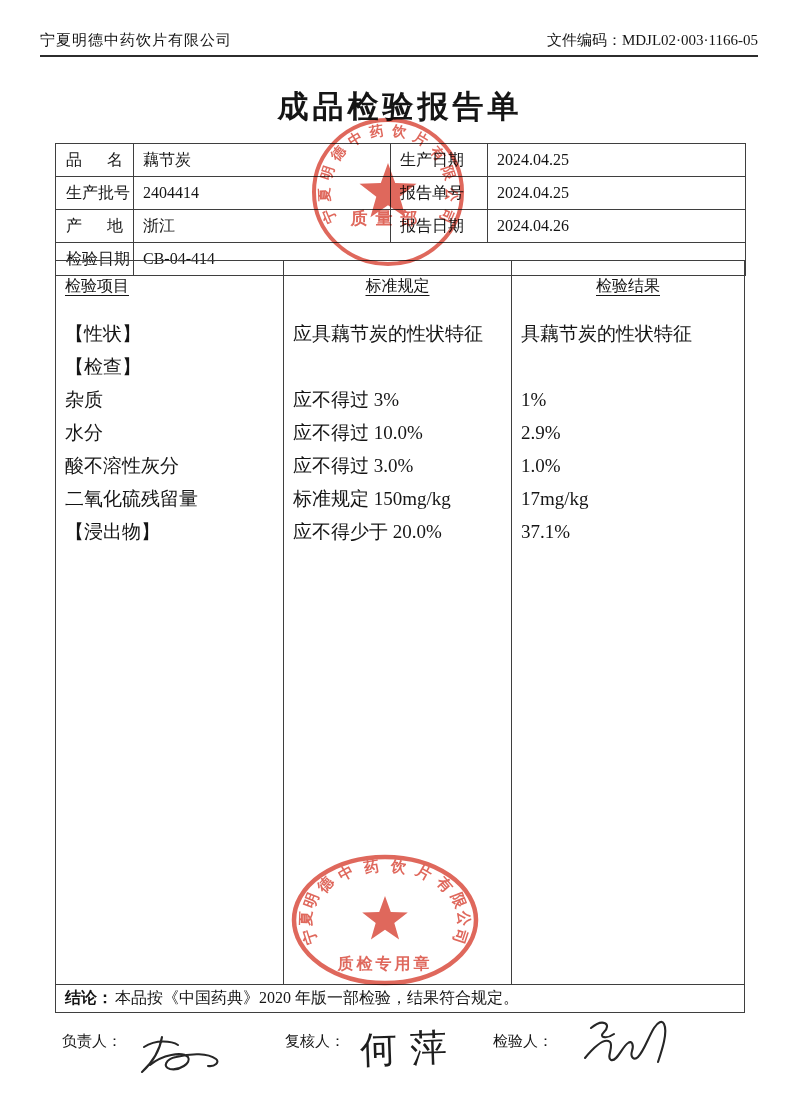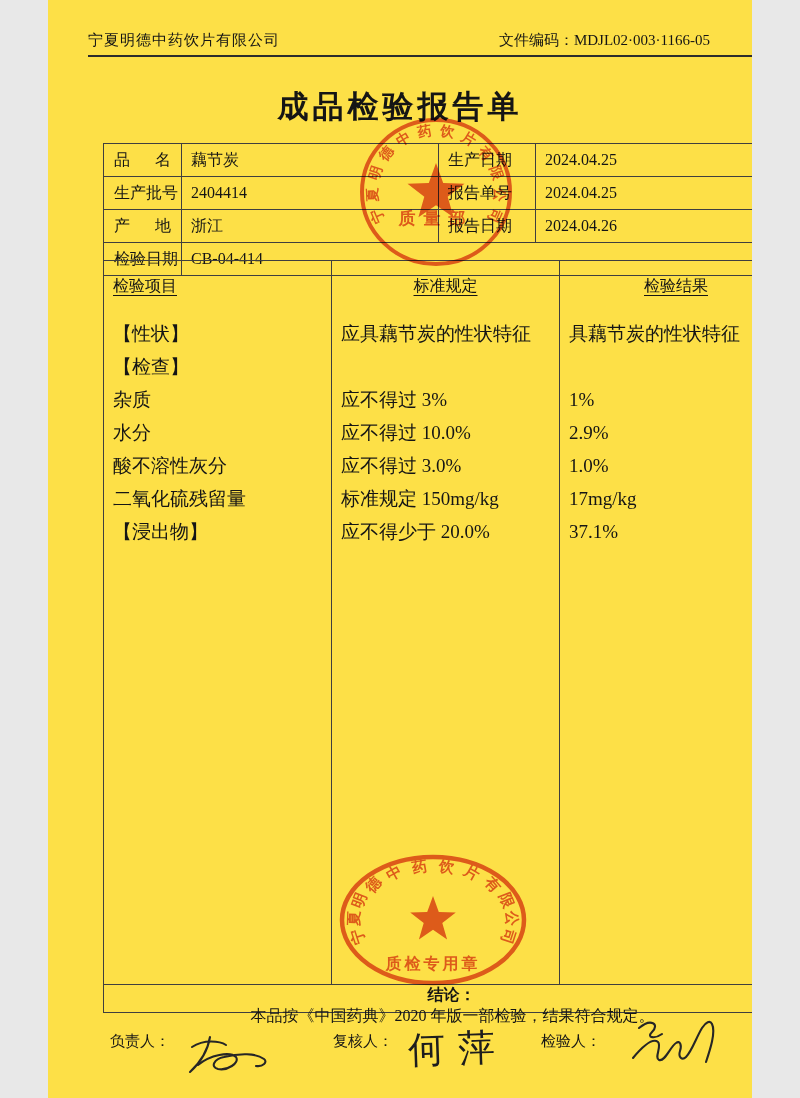--- a/index.html
+++ b/index.html
@@ -1,17 +1,17 @@
 <!DOCTYPE html>
 <html><head>
 <meta charset="utf-8">
 <style>
   html,body{margin:0;padding:0;background:#e8e8e8;}
   .page{
-    position:relative;width:704px;height:1098px;background:#fde047;
+    position:relative;width:800px;height:1098px;background:#ffffff;
     font-family:"Liberation Serif","DejaVu Serif",serif;color:#151515;
     overflow:hidden;margin:0 auto;
   }
   
   .hdr-company{position:absolute;left:40px;top:31px;font-size:15px;letter-spacing:1px;}
   .hdr-code{position:absolute;right:42px;top:31px;font-size:15px;}
   .hdr-rule{position:absolute;left:40px;top:55px;width:718px;height:2px;background:#2c2c2c;}
   
   .title{position:absolute;left:0;top:86px;width:100%;text-align:center;
     font-size:31px;font-weight:bold;letter-spacing:4px;}
@@ -29,21 +29,21 @@
   .mcol.c1{width:228px;border-right:1px solid #3f3f3f;}
   .mcol.c2{width:228px;border-right:1px solid #3f3f3f;}
   .mcol.c3{flex:1;}
   .mhead{height:56px;box-sizing:border-box;padding-top:15px;font-size:16px;}
   .mhead span{text-decoration:underline;text-underline-offset:4px;}
   .c1 .mhead{padding-left:9px;text-align:left;}
   .c2 .mhead,.c3 .mhead{text-align:center;}
   .mline{height:33px;display:flex;align-items:center;padding-left:9px;
     font-size:19px;white-space:nowrap;}
   .concl{height:27px;border-top:1px solid #3f3f3f;display:flex;align-items:center;
-    padding-left:9px;font-size:16px;white-space:nowrap;flex-direction:column;}
+    padding-left:9px;font-size:16px;white-space:nowrap;}
   .concl b{font-weight:bold;margin-right:2px;}
   
   .sig-label{position:absolute;font-size:15px;white-space:nowrap;}
   .sig-svg{position:absolute;overflow:visible;}
   .sig-svg path{fill:none;stroke:#262626;stroke-width:2.1;stroke-linecap:round;stroke-linejoin:round;}
   .sig-text{position:absolute;font-size:37px;letter-spacing:13px;color:#1d1d1d;
     transform:rotate(-2deg);white-space:nowrap;}
   
   .stamp{position:absolute;mix-blend-mode:multiply;opacity:.82;overflow:visible;}
   .stamp ellipse{stroke:currentColor;fill:none;}

